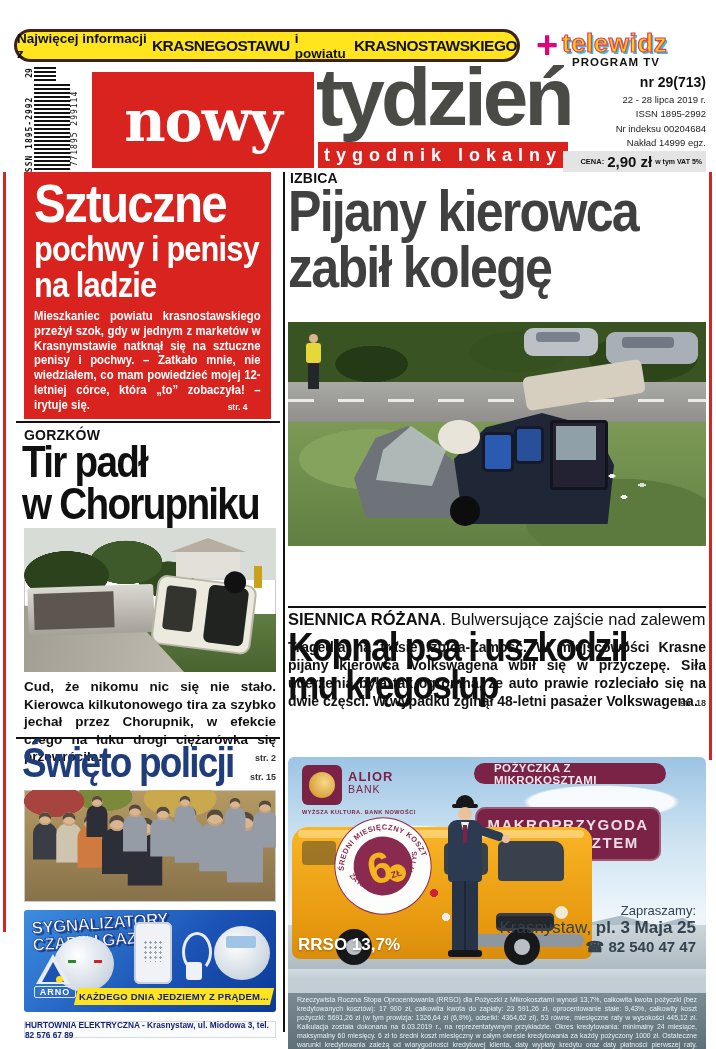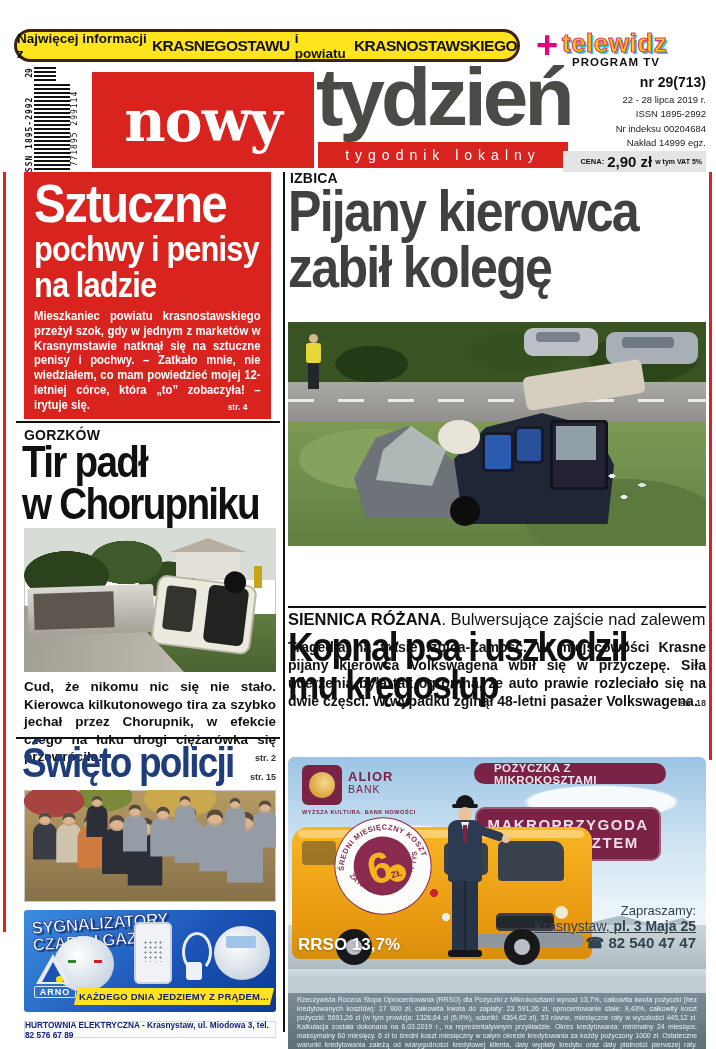--- a/index.html
+++ b/index.html
@@ -36,21 +36,21 @@
   .bc-num{font-family:"DejaVu Sans Mono",monospace;font-size:8px;letter-spacing:1px;background:#fff;}
   .bc-side{display:flex;flex-direction:column;align-items:center;}
   .bc-29{font-family:"DejaVu Sans Mono",monospace;font-size:8px;font-weight:bold;}
   .bc-sidebars{width:16px;height:22px;background:repeating-linear-gradient(90deg,#111 0 2px,#fff 2px 4px);}
 
   
   .logo-red{left:92px;top:72px;width:222px;height:96px;background:#d8231f;display:flex;align-items:center;justify-content:center;}
   .logo-nowy{font-family:"DejaVu Serif",serif;font-weight:bold;font-size:57px;color:#fff;letter-spacing:-1px;}
   .logo-tydzien{left:316px;top:56px;font-size:82px;font-weight:800;color:#4a4a47;letter-spacing:-4px;line-height:1;}
   .logo-strip{left:318px;top:142px;width:250px;height:26px;background:#d8231f;display:flex;align-items:center;justify-content:center;}
-  .logo-strip span{color:#fff;font-weight:normal;font-size:14px;letter-spacing:6px;text-align:center;}
+  .logo-strip span{color:#fff;font-weight:bold;font-size:18px;letter-spacing:6px;text-align:center;}
   .issue{left:556px;top:74px;width:150px;text-align:right;}
   .issue .nr{font-size:14px;font-weight:800;}
   .issue .ln{font-size:9.5px;color:#222;margin-top:3.5px;}
   .price{left:563px;top:151px;width:143px;height:21px;background:#e4e4e4;display:flex;align-items:center;justify-content:flex-end;gap:3px;padding-right:4px;box-sizing:border-box;}
   .price .pl{font-size:7.5px;font-weight:bold;}
   .price .pv{font-size:15px;font-weight:800;}
   .price .pt{font-size:7px;font-weight:bold;}
 
   
   .lead-box{left:24px;top:172px;width:247px;height:247px;background:#d8231f;color:#fff;padding:4px 10px;box-sizing:border-box;}
@@ -219,21 +219,21 @@
   .man-shirt{position:absolute;left:21px;top:27px;width:8px;height:16px;background:#f2f2f0;clip-path:polygon(0 0,100% 0,50% 100%);}
   .man-tie{position:absolute;left:23px;top:30px;width:4px;height:18px;background:#7b2346;}
   .man-arm{position:absolute;left:36px;top:34px;width:28px;height:9px;background:#2c3b52;border-radius:5px;transform:rotate(18deg);}
   .man-hand{position:absolute;left:62px;top:40px;width:8px;height:8px;border-radius:50%;background:#e9c29c;}
   .man-legs{position:absolute;left:12px;top:86px;width:26px;height:70px;background:#273447;}
   .man-legs::after{content:"";position:absolute;left:12px;top:0;width:2px;height:100%;background:#1c2636;}
   .man-shoes{position:absolute;left:8px;top:155px;width:34px;height:7px;background:#14161a;border-radius:3px;}
   .al-rrso{position:absolute;left:10px;top:178px;color:#fff;font-size:17px;font-weight:800;text-shadow:0 1px 2px rgba(0,0,0,.3);}
   .al-invite{position:absolute;right:10px;top:146px;text-align:right;color:#33424e;}
   .al-invite .i1{font-size:13px;}
-  .al-invite .i2{font-size:14px;text-decoration:underline;}
+  .al-invite .i2{font-size:17px;}
   .al-invite .i2 b{font-weight:800;}
   .al-invite .i3{font-size:15px;font-weight:700;}
   .al-legal{position:absolute;left:0;bottom:0;right:0;height:72px;background:linear-gradient(#7a8b95,#57676f);
      color:#e9f0f4;font-size:6.9px;line-height:1.3;text-align:justify;padding:3px 9px;box-sizing:border-box;}
 
   .navy{color:#1f3d7a;}
   .photo-border{box-shadow:0 0 0 1px #c9c9c9 inset;}
 </style>
 </head>
 <body>

